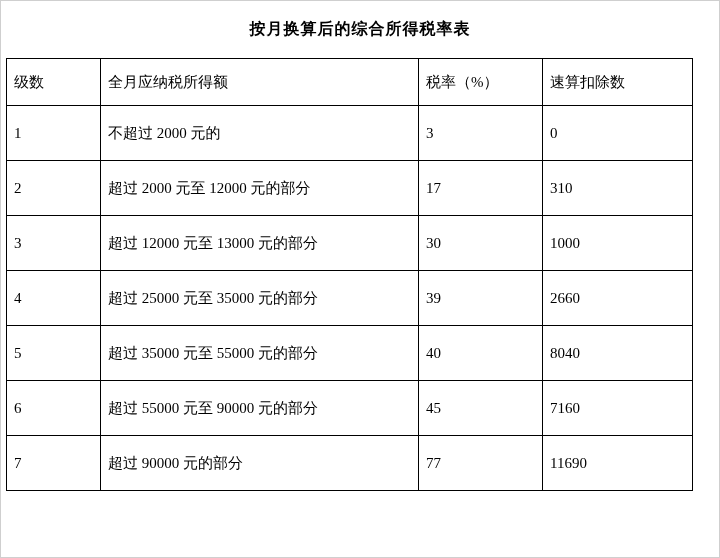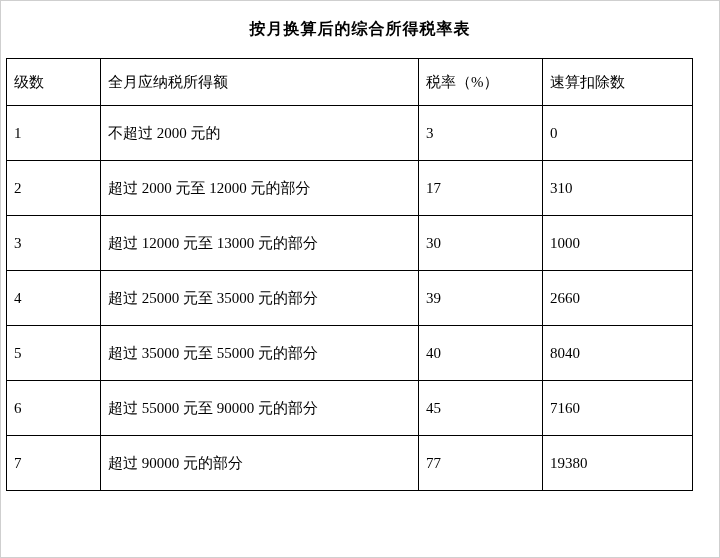--- a/index.html
+++ b/index.html
@@ -119,19 +119,19 @@
         <tr>
           <td>6</td>
           <td>超过 55000 元至 90000 元的部分</td>
           <td>45</td>
           <td>7160</td>
         </tr>
         <tr>
           <td>7</td>
           <td>超过 90000 元的部分</td>
           <td>77</td>
-          <td>19380</td>
+          <td>11690</td>
         </tr>
       </tbody>
     </table>
   </div>
 
 </div>
 
 </body></html>

